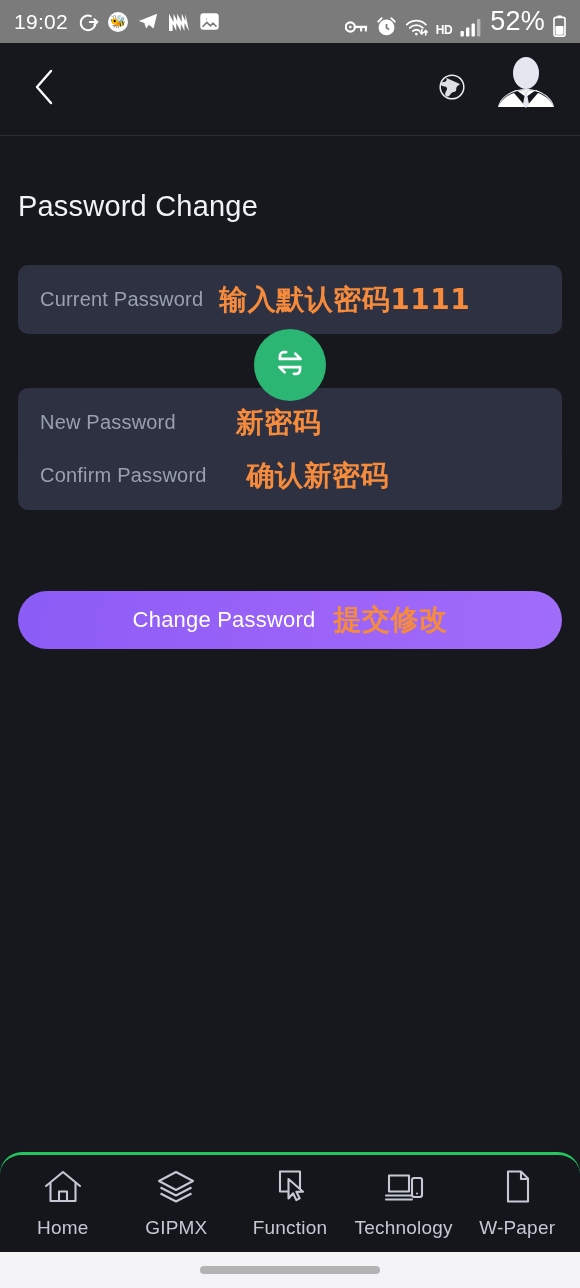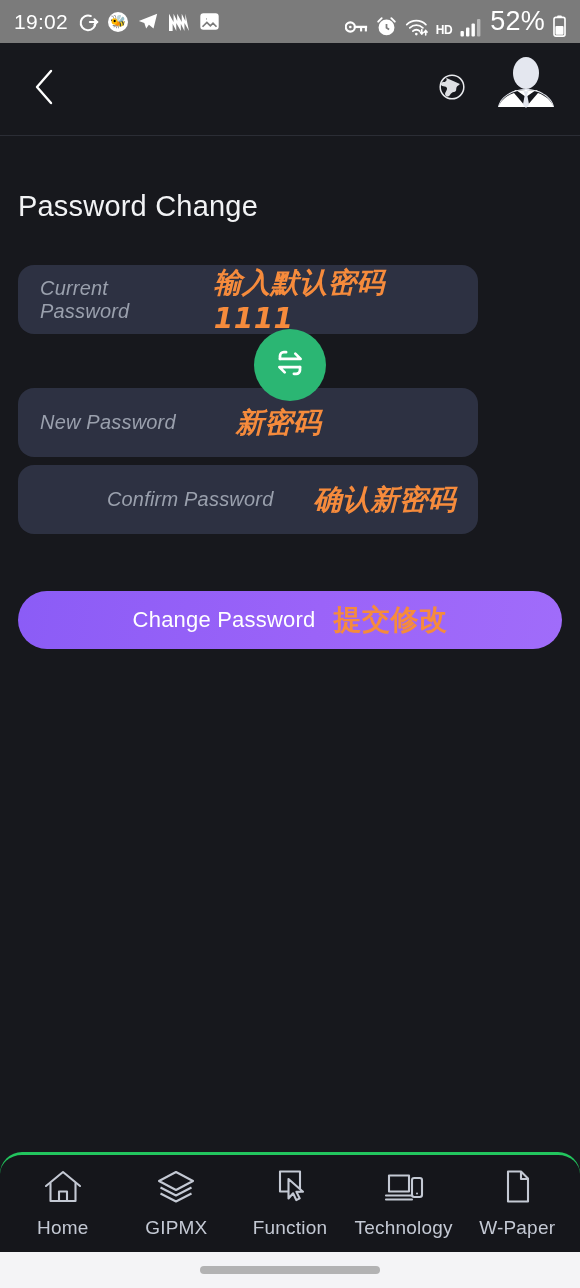--- a/index.html
+++ b/index.html
@@ -40,33 +40,33 @@
   #avatar{ width:64px;height:64px;display:flex;align-items:flex-end;justify-content:center;cursor:pointer;overflow:hidden; }
 
   
   #content{ position:absolute; left:0; top:137px; width:580px; bottom:0; }
   #page-title{
     position:absolute; left:18px; top:53px;
     font-size:29px; color:#f2f3f5; letter-spacing:.2px;
   }
 
   .field{
-    position:absolute; left:18px; width:460px; height:69px;
-    background:#2d3142; border-radius:16px;
-    display:flex; align-items:center; padding:0 22px; cursor:text;font-style:italic;
+    position:absolute; left:18px; width:544px; height:69px;
+    background:#2d3142; border-radius:10px;
+    display:flex; align-items:center; padding:0 22px; cursor:text;
   }
   .field .ph{ font-size:20px; color:#9aa0ad; letter-spacing:.2px; }
   .anno{
     color:#f68b3c; font-weight:bold; letter-spacing:.5px;
     font-family:"DejaVu Sans","Liberation Sans",sans-serif;
   }
   .field .anno{ font-size:28px; margin-left:16px; }
   #field-current{ top:128px; }
   #field-new{ top:251px; }
-  #field-confirm{ top:328px;justify-content:flex-end; }
+  #field-confirm{ top:304px; }
   #field-new .anno{ margin-left:60px; }
   #field-confirm .anno{ margin-left:40px; }
 
   #swap-btn{
     position:absolute; left:254px; top:192px; width:72px; height:72px;
     border-radius:50%; background:#2bb673;
     display:flex; align-items:center; justify-content:center; cursor:pointer; z-index:4;
   }
 
   #submit-btn{

